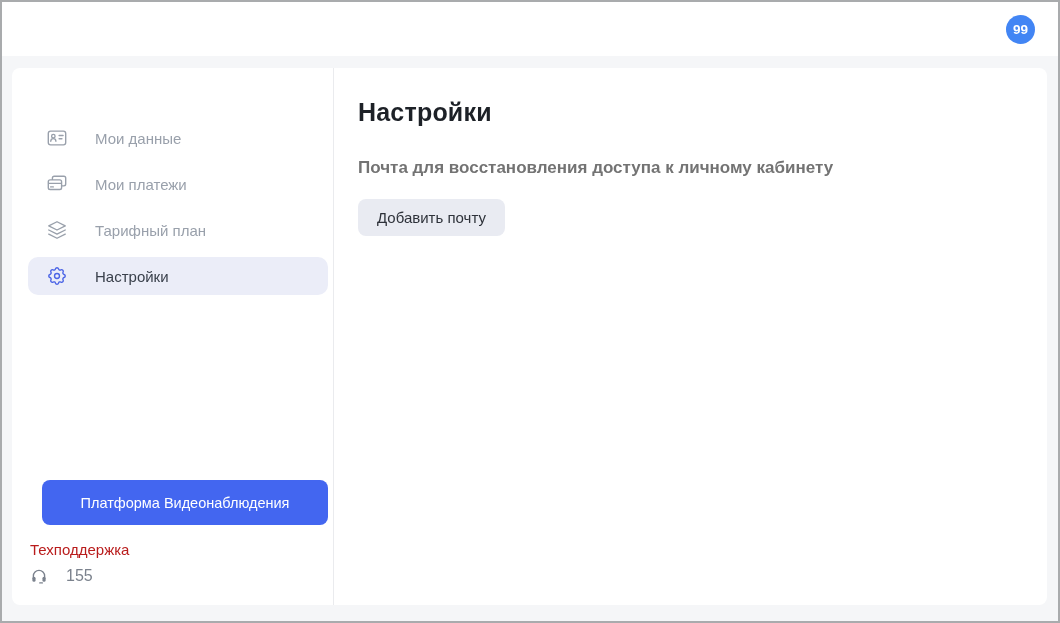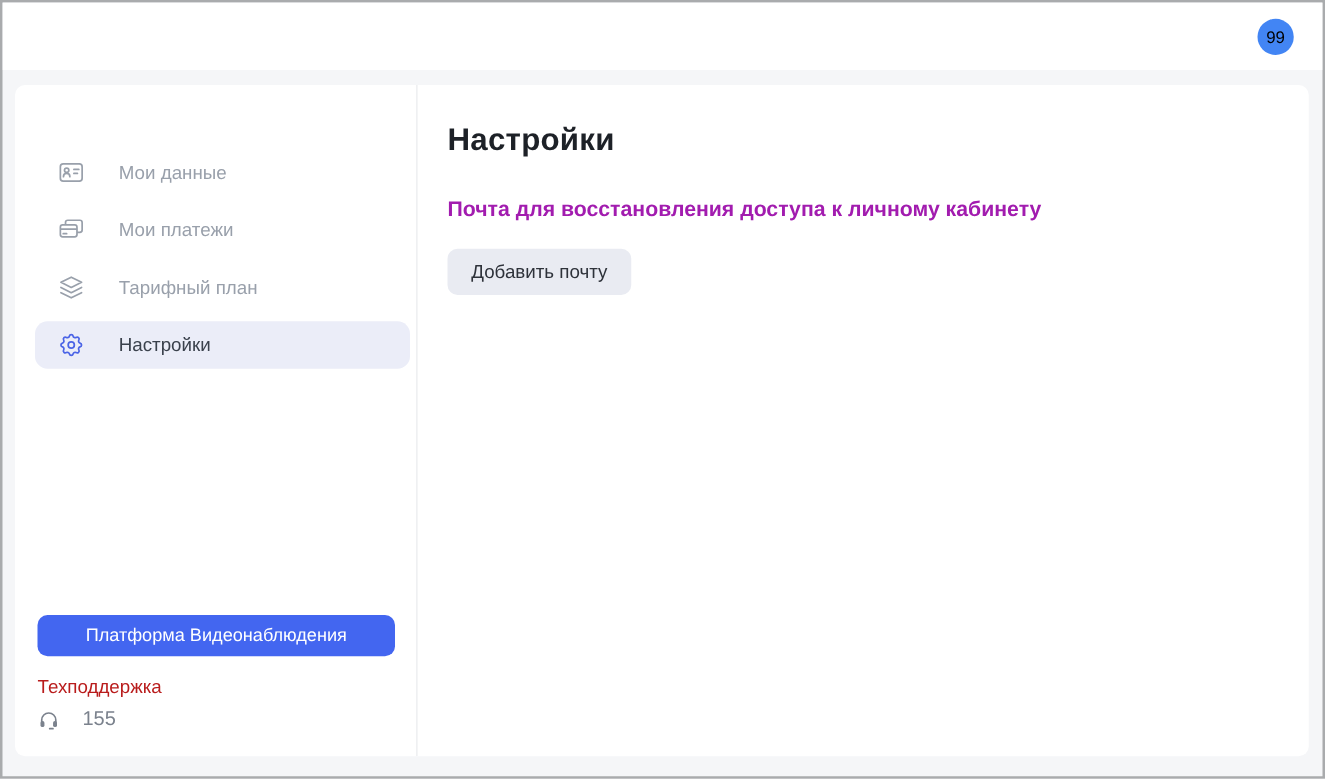--- a/index.html
+++ b/index.html
@@ -6,21 +6,21 @@
   html,body { margin:0; padding:0; background:#c9c9c9; }
   .page {
     position:relative; width:1060px; height:623px;
     border:2px solid #a9abad; background:#f5f6f8;
     font-family:"Liberation Sans","DejaVu Sans",sans-serif;
     overflow:hidden;
   }
   .topbar { position:absolute; top:0; left:0; right:0; height:54px; background:#ffffff; }
   .badge {
     position:absolute; top:13px; right:23px; width:29px; height:29px; border-radius:50%;
-    background:#4285f4; color:#000000; font-size:13.5px; font-weight:400;
+    background:#4285f4; color:#ffffff; font-size:13.5px; font-weight:700;
     display:flex; align-items:center; justify-content:center; cursor:pointer;
   }
   .panel {
     position:absolute; top:66px; left:10px; width:1035px; height:537px;
     background:#ffffff; border-radius:8px; display:flex; overflow:hidden;
   }
   .sidebar { flex:0 0 322px; width:322px; border-right:1px solid #eaebee; position:relative; }
   .nav { position:absolute; top:51px; left:16px; right:5px; }
   .nav-item {
     display:flex; align-items:center; gap:13px; height:38px; padding-left:18px;
@@ -29,32 +29,32 @@
   .nav-item.selected { background:#ebedf8; }
   .nav-item.selected .nav-label { color:#3a414c; }
   .nav-item.selected .nav-icon { color:#4b64e6; }
   .nav-icon { width:22px; height:22px; display:flex; align-items:center; justify-content:center; }
   .nav-icon svg { width:22px; height:22px; stroke:currentColor; fill:none; stroke-width:1.5;
     stroke-linecap:round; stroke-linejoin:round; }
   .nav-label { line-height:1;margin-left:14px; }
 
   .sidebar-bottom { position:absolute; left:18px; right:17px; bottom:20px; }
   .platform-btn {
-    display:block; width:100%; height:33px; background:#4366f0; color:#ffffff;
+    display:block; width:100%; height:45px; background:#4366f0; color:#ffffff;
     border:none; border-radius:8px; font-size:14.5px; font-family:inherit;
-    cursor:pointer; margin-bottom:16px;
+    cursor:pointer; margin-bottom:16px;margin-left:12px;
   }
   .support-label { color:#b91c1c; font-size:15px; margin:0 0 9px; }
   .support-row { display:flex; align-items:center; gap:18px; color:#7b828d; font-size:16px; }
   .headset-icon svg { width:18px; height:18px; display:block; }
 
   .content { flex:1; padding:30px 40px 0 24px; }
   .page-title { margin:0 0 31px; font-size:25px; font-weight:700; color:#1d2127; letter-spacing:.2px; }
   .section { margin-bottom:31px; }
-  .section-heading { margin:0 0 21px; font-size:17px; font-weight:700; color:#a21caf; }
+  .section-heading { margin:0 0 21px; font-size:17px; font-weight:700; color:#737373; }
   .action-btn {
     display:inline-block; height:37px; padding:0 19px; background:#e9ebf2; border:none;
     border-radius:8px; font-size:15px; color:#2e323a; font-family:inherit; cursor:pointer;
   }
 </style>
 </head>
 <body>
 
 <div class="page">
 

